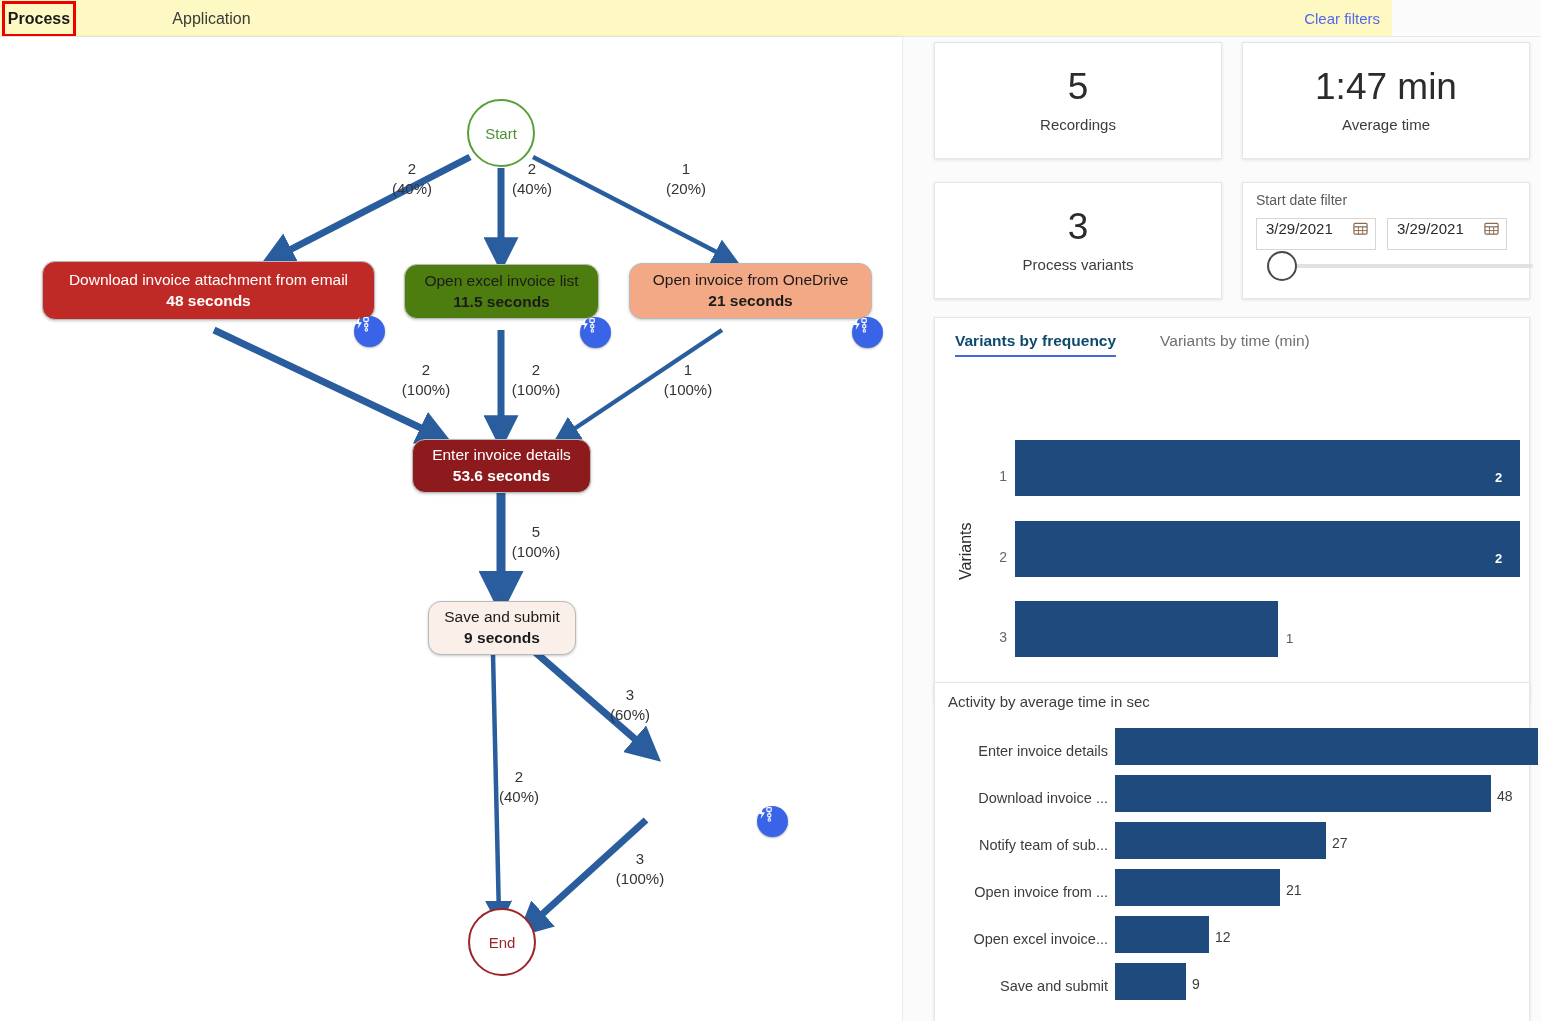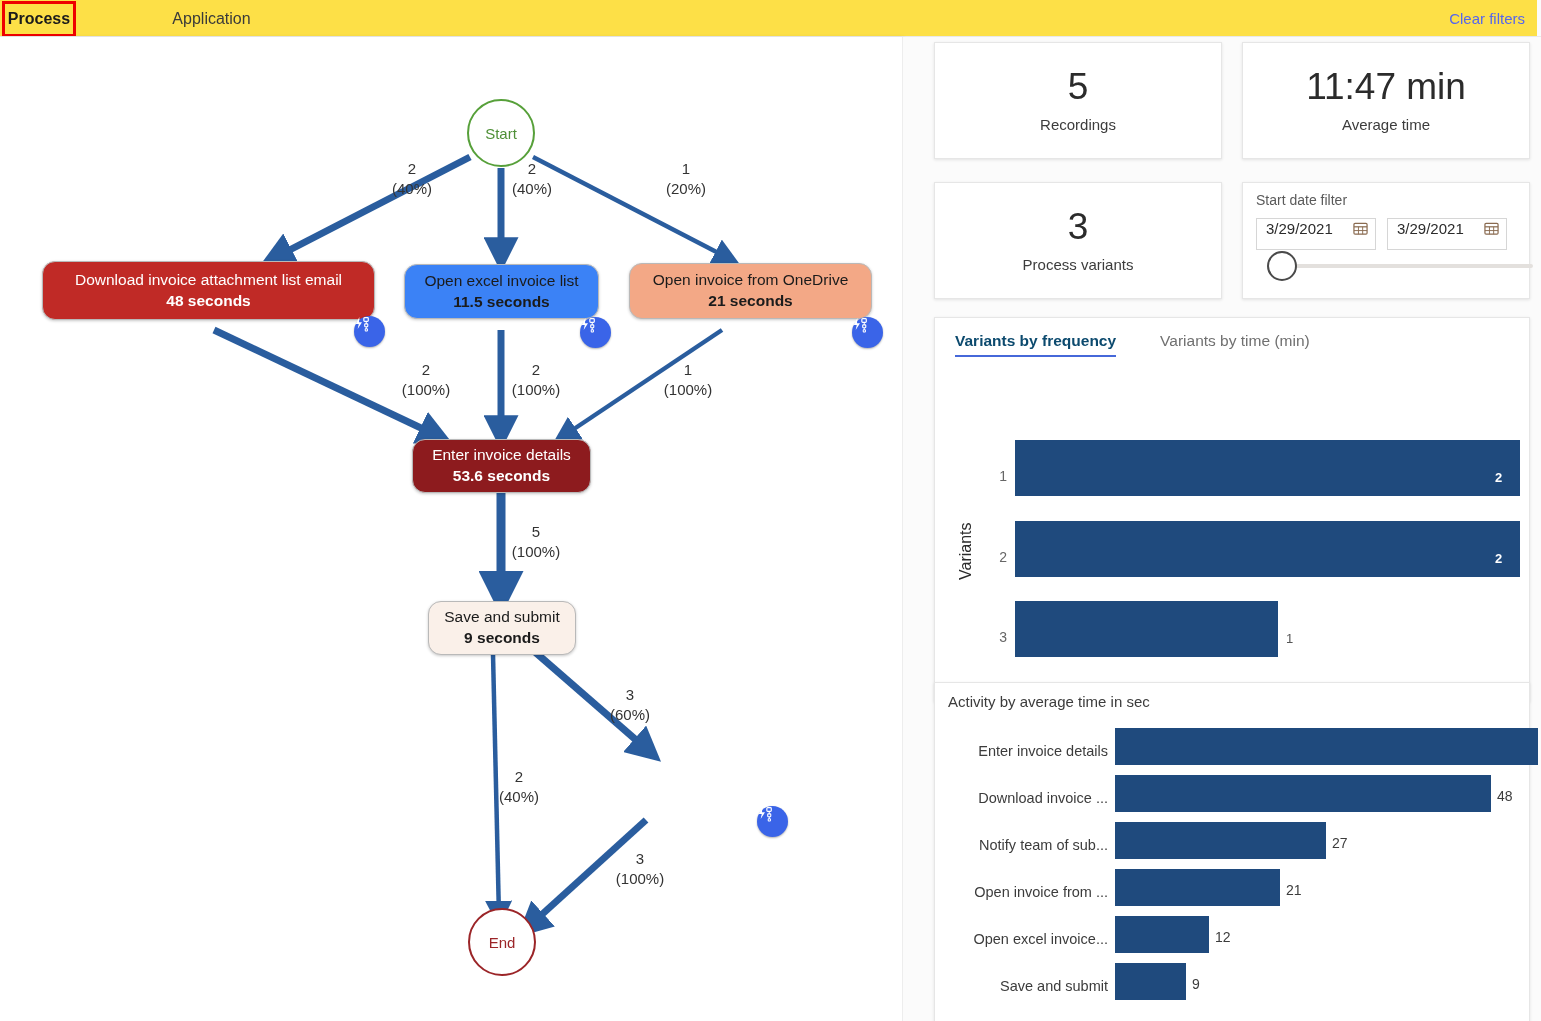--- a/index.html
+++ b/index.html
@@ -6,22 +6,22 @@
   html, body {
     width: 1541px; height: 1021px;
     background: #ffffff;
     font-family: "Liberation Sans", sans-serif;
     overflow: hidden;
   }
   .app { position: relative; width: 1541px; height: 1021px; background:#fbfbfb; }
 
   
   .tabbar {
-    position: absolute; left:0; top:0; width:1537px; height:37px;
-    background:#fde047;
+    position: absolute; left:0; top:0; width:1392px; height:37px;
+    background:#fef9c3;
   }
   .tab {
     position:absolute; top:3px; height:31px;
     font-size:16px; color:#3a3a3a; cursor:pointer;
     display:flex; align-items:center; justify-content:center;
   }
   .tab.active { font-weight:600; color:#1b1b1b; }
   .tab.active::after {
     content:""; position:absolute; left:0; right:0; bottom:-3px;
     height:3px; background:#4668d9;
@@ -177,35 +177,35 @@
     </svg>
 
     <div class="circ start" style="left:467px; top:62px;">
       <span>Start</span>
     </div>
     <div class="circ end" style="left:468px; top:871px;">
       <span>End</span>
     </div>
 
     <div class="node" style="left:42px; top:224px; width:333px; height:59px; background:#c02a26; color:#fff;">
-      <div class="ttl">Download invoice attachment list email</div>
+      <div class="ttl">Download invoice attachment from email</div>
       <div class="dur">48 seconds</div>
     </div>
     <div class="badge" style="left:354px; top:279px;">
       <svg width="17" height="17" viewBox="0 0 20 20">
         <path d="M6.4 1.2 L2 9.3 h3.6 L4.3 15.4 L9.4 7.3 H5.9 z" fill="#ffffff"></path>
         <rect x="11.6" y="2.0" width="5.2" height="4.4" rx="1" fill="none" stroke="#ffffff" stroke-width="1.4"></rect>
         <rect x="12.6" y="9.3" width="3.6" height="3.3" rx=".8" fill="none" stroke="#ffffff" stroke-width="1.3"></rect>
         <rect x="13.2" y="15.0" width="2.6" height="2.6" rx=".6" fill="none" stroke="#ffffff" stroke-width="1.2"></rect>
         <line x1="14.4" y1="6.4" x2="14.4" y2="9.3" stroke="#ffffff" stroke-width="1.2"></line>
         <line x1="14.4" y1="12.6" x2="14.4" y2="15.0" stroke="#ffffff" stroke-width="1.2"></line>
       </svg>
     </div>
 
-    <div class="node" style="left:404px; top:227px; width:195px; height:55px; background:#3b82f6; color:#1b1b1b;">
+    <div class="node" style="left:404px; top:227px; width:195px; height:55px; background:#4d7c0f; color:#1b1b1b;">
       <div class="ttl">Open excel invoice list</div>
       <div class="dur">11.5 seconds</div>
     </div>
     <div class="badge" style="left:580px; top:280px;">
       <svg width="17" height="17" viewBox="0 0 20 20">
         <path d="M6.4 1.2 L2 9.3 h3.6 L4.3 15.4 L9.4 7.3 H5.9 z" fill="#ffffff"></path>
         <rect x="11.6" y="2.0" width="5.2" height="4.4" rx="1" fill="none" stroke="#ffffff" stroke-width="1.4"></rect>
         <rect x="12.6" y="9.3" width="3.6" height="3.3" rx=".8" fill="none" stroke="#ffffff" stroke-width="1.3"></rect>
         <rect x="13.2" y="15.0" width="2.6" height="2.6" rx=".6" fill="none" stroke="#ffffff" stroke-width="1.2"></rect>
         <line x1="14.4" y1="6.4" x2="14.4" y2="9.3" stroke="#ffffff" stroke-width="1.2"></line>
@@ -292,21 +292,21 @@
   </div>
 
   <div class="rail">
 
     <div class="card kpi" style="left:31px; top:5px; width:288px; height:117px;">
       <div class="val">5</div>
       <div class="lab">Recordings</div>
     </div>
 
     <div class="card kpi" style="left:339px; top:5px; width:288px; height:117px;">
-      <div class="val">11:47 min</div>
+      <div class="val">1:47 min</div>
       <div class="lab">Average time</div>
     </div>
 
     <div class="card kpi" style="left:31px; top:145px; width:288px; height:117px;">
       <div class="val">3</div>
       <div class="lab">Process variants</div>
     </div>
 
     <div class="card" style="left:339px; top:145px; width:288px; height:117px;">
       <div class="datefilter-title">Start date filter</div>

